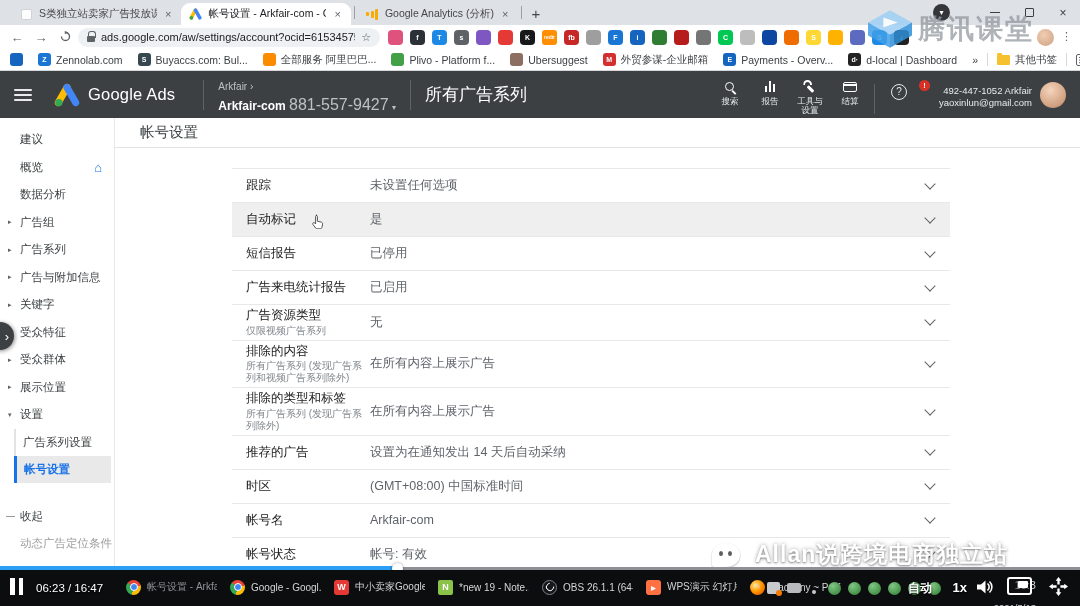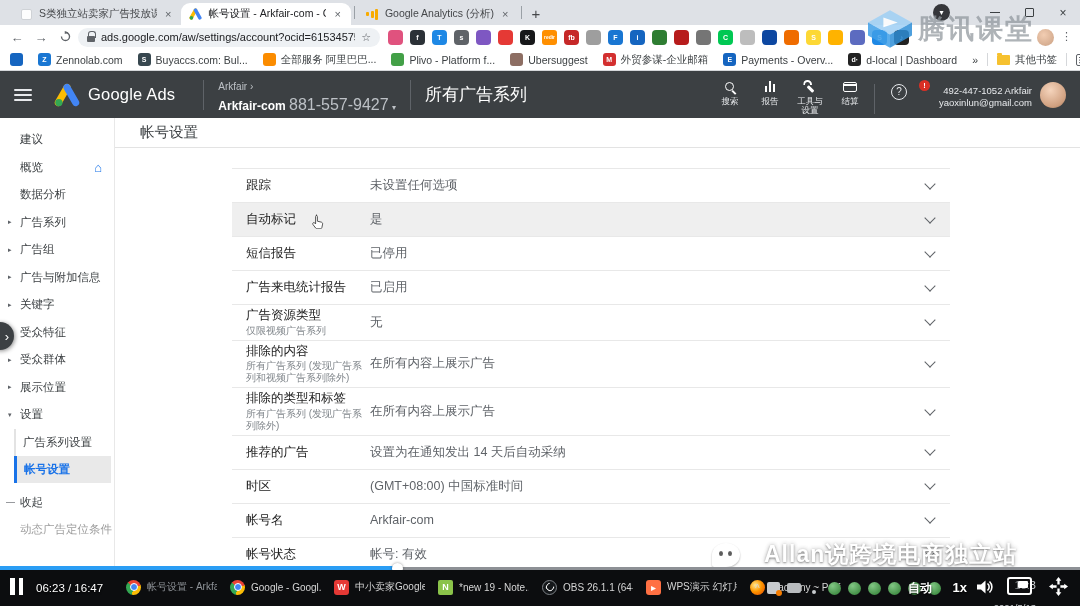--- a/index.html
+++ b/index.html
@@ -92,21 +92,21 @@
 
 
 .sidebar{position:absolute;left:0;top:118px;width:115px;bottom:0;background:#fff;border-right:1px solid #e8e8e8;padding-top:8px;z-index:2;font-size:11.5px;color:#3c4043}
 .snav{height:27.5px;display:flex;align-items:center;padding-left:20px;position:relative}
 .snav.exp::before,.snav.open::before{position:absolute;left:8px;font-size:7px;color:#5f6368}
 .snav.exp::before{content:"▸"}
 .snav.open::before{content:"▾"}
 .snav.home::after{content:"⌂";position:absolute;right:12px;color:#1a73e8;font-size:13px;font-weight:bold}
 .snav.sub{height:27px;margin:0 3px 0 14px;padding-left:7px;border-left:2px solid #e3e3e3}
 .snav.sub.selected{border-left:3px solid #1a73e8;background:#e9e9e9;color:#1a73e8;font-weight:bold}
-.snav.collapse{margin-top:6px}
+.snav.collapse{margin-top:20px}
 .snav.collapse::before{content:"—";position:absolute;left:6px;font-size:9px;color:#5f6368}
 .snav.partial{color:#9e9e9e}
 .edge-btn{position:absolute;left:-14px;top:322px;width:28px;height:28px;border-radius:50%;background:#3c4043;box-shadow:1px 1px 4px rgba(0,0,0,.45);z-index:4;color:#fff;display:flex;align-items:center;justify-content:flex-end;padding-right:5px;font-size:13px}
 
 
 .card{position:absolute;left:232px;top:168px;width:718px;z-index:1;border-top:1px solid #e8e8e8}
 .srow{display:flex;align-items:center;border-bottom:1px solid #e8e8e8;padding:3px 16px 3px 14px;min-height:34px;position:relative;background:#fff}
 .srow.hover{background:#efefef}
 .srow .lbl{width:124px;flex:none;font-size:12.5px;color:#212121;line-height:1.25}
 .rsub{display:block;font-size:10px;color:#80868b;line-height:1.2;margin-top:1px}
@@ -114,21 +114,21 @@
 .srow .val{flex:1;font-size:12.5px;color:#5f6368;display:flex;align-items:center}
 .chev{width:8px;height:8px;border-right:1.6px solid #5f6368;border-bottom:1.6px solid #5f6368;transform:rotate(45deg);margin-top:-4px;flex:none}
 .warn-ic{display:none;width:0;height:0;border-left:5px solid transparent;border-right:5px solid transparent;border-bottom:9px solid #f9ab00;margin-right:8px}
 .srow.warn .warn-ic{display:inline-block}
 .cursor-ic{display:none;position:absolute;left:80px;top:11px}
 .srow.hover .cursor-ic{display:block}
 
 
 .wm-top{position:absolute;left:868px;top:10px;z-index:9;display:flex;align-items:center;gap:6px;pointer-events:none}
 .wm-top .txt{font-size:27px;font-weight:bold;color:#8f969c;opacity:.72;letter-spacing:2px}
-.wm-bottom{position:absolute;left:712px;top:539px;z-index:6;display:flex;align-items:center;gap:24px;pointer-events:none}
+.wm-bottom{position:absolute;left:712px;top:539px;z-index:6;display:flex;align-items:center;gap:15px;pointer-events:none}
 .wm-bottom .txt{font-size:23px;font-weight:bold;color:#fff;opacity:.95;text-shadow:0 1px 2px rgba(0,0,0,.4),0 0 4px rgba(120,120,120,.6);letter-spacing:1px}
 .bub{width:28px;height:24px;background:#fff;border-radius:50% 50% 50% 8%;position:relative;opacity:.95;box-shadow:0 1px 2px rgba(0,0,0,.3)}
 .bub::before,.bub::after{content:"";position:absolute;width:4px;height:5px;background:#555;border-radius:50%;top:8px}
 .bub::before{left:7px}.bub::after{left:16px}
 .pbar{position:absolute;left:0;top:566px;width:100%;height:4px;z-index:7}
 .pbar .fill{position:absolute;left:0;top:0;height:3.5px;background:#2a9df4}
 .pbar .rest{position:absolute;left:402px;right:0;top:.5px;height:3px;background:#8d9095}
 .pbar .knob{position:absolute;left:392px;top:-3.5px;width:11px;height:11px;border-radius:50%;background:#fff;box-shadow:0 0 3px rgba(0,0,0,.4)}
 
 
@@ -395,24 +395,24 @@
   <div class="snav">
       <span>建议</span>
     </div>
       <div class="snav home">
       <span>概览</span>
     </div>
       <div class="snav">
       <span>数据分析</span>
     </div>
       <div class="snav exp">
+      <span>广告组</span>
+    </div>
+      <div class="snav exp">
       <span>广告系列</span>
-    </div>
-      <div class="snav exp">
-      <span>广告组</span>
     </div>
       <div class="snav exp">
       <span>广告与附加信息</span>
     </div>
       <div class="snav exp">
       <span>关键字</span>
     </div>
       <div class="snav exp">
       <span>受众特征</span>
     </div>

